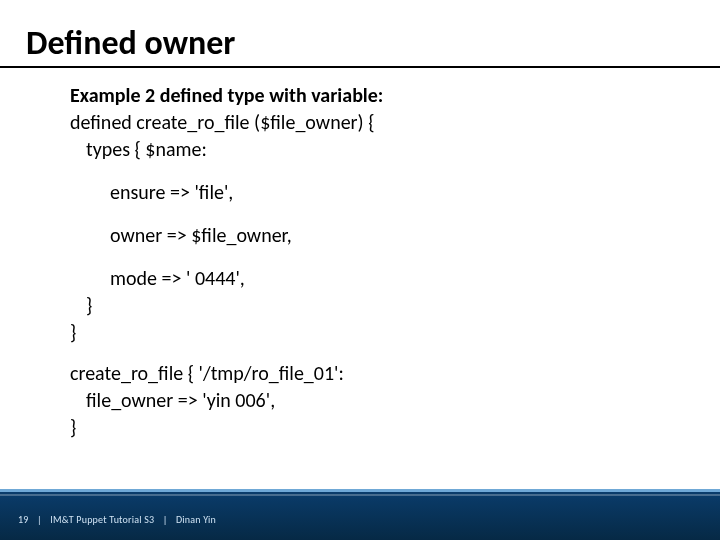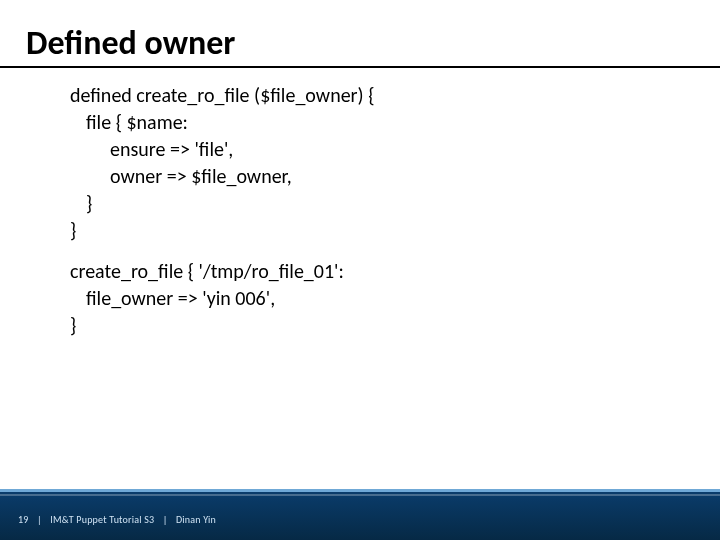--- a/index.html
+++ b/index.html
@@ -3,21 +3,21 @@
 <meta charset="utf-8">
 <style>
   * { margin: 0; padding: 0; box-sizing: border-box; }
   html, body { width: 720px; height: 540px; font-family: Calibri, Arial, sans-serif; background: #fff; overflow: hidden; }
   .slide { position: relative; width: 720px; height: 540px; background: #fff; }
   .title { position: absolute; top: 22px; left: 26px; font-size: 34px; font-weight: 700; color: #000; }
   .title-underline { position: absolute; top: 66px; left: 0; width: 720px; height: 2px; background: #000; }
   .content { position: absolute; top: 82px; left: 70px; width: 580px; font-size: 20px; line-height: 1.35; color: #000; }
   .content .bold { font-weight: 700; }
   .content .ind1 { padding-left: 16px; }
-  .content .ind2 { padding-left: 40px; }
+  .content .ind2 { padding-left: 40px; margin-top: 16px; }
   .content .gap { height: 14px; }
   .footer-band { position: absolute; left: 0; bottom: 0; width: 720px; height: 48px; background: linear-gradient(#0a3c6b, #062945); }
   .footer-line { position: absolute; left: 0; bottom: 48px; width: 720px; height: 3px; background: #6fa8d6; }
   .footer-line2 { position: absolute; left: 0; bottom: 44px; width: 720px; height: 2px; background: rgba(255,255,255,0.25); }
   .footer-text { position: absolute; left: 18px; bottom: 14px; color: #cfe2f3; font-size: 10px; letter-spacing: 0.2px; }
   .footer-text .sep { margin: 0 6px; color: #cfe2f3; }
   .logo { position: absolute; right: 18px; bottom: 6px; width: 48px; height: 40px; }
   .logo .bars { position: absolute; bottom: 10px; left: 0; display: flex; gap: 2px; align-items: flex-end; }
   .logo .bars span { display: block; width: 3px; background: #bcd6ee; }
   .logo .bars span:nth-child(1){height:5px}
@@ -29,24 +29,26 @@
   .logo .circle .txt { color:#fff; font-size:8px; font-weight:700; letter-spacing:0.3px; }
 </style>
 </head>
 <body>
 
 <div class="slide">
   <div class="title">Defined owner</div>
   <div class="title-underline"></div>
 
   <div class="content">
+    <div class="bold">Example 2 defined type with variable:</div>
     <div>defined create_ro_file ($file_owner) {</div>
-    <div class="ind1">file { $name:</div>
+    <div class="ind1">types { $name:</div>
     <div class="ind2">ensure =&gt; 'file',</div>
     <div class="ind2">owner =&gt; $file_owner,</div>
+    <div class="ind2">mode =&gt; ' 0444',</div>
     <div class="ind1">}</div>
     <div>}</div>
     <div class="gap"></div>
     <div>create_ro_file { '/tmp/ro_file_01':</div>
     <div class="ind1">file_owner =&gt; 'yin 006',</div>
     <div>}</div>
   </div>
 
   <div class="footer-line"></div>
   <div class="footer-band">

